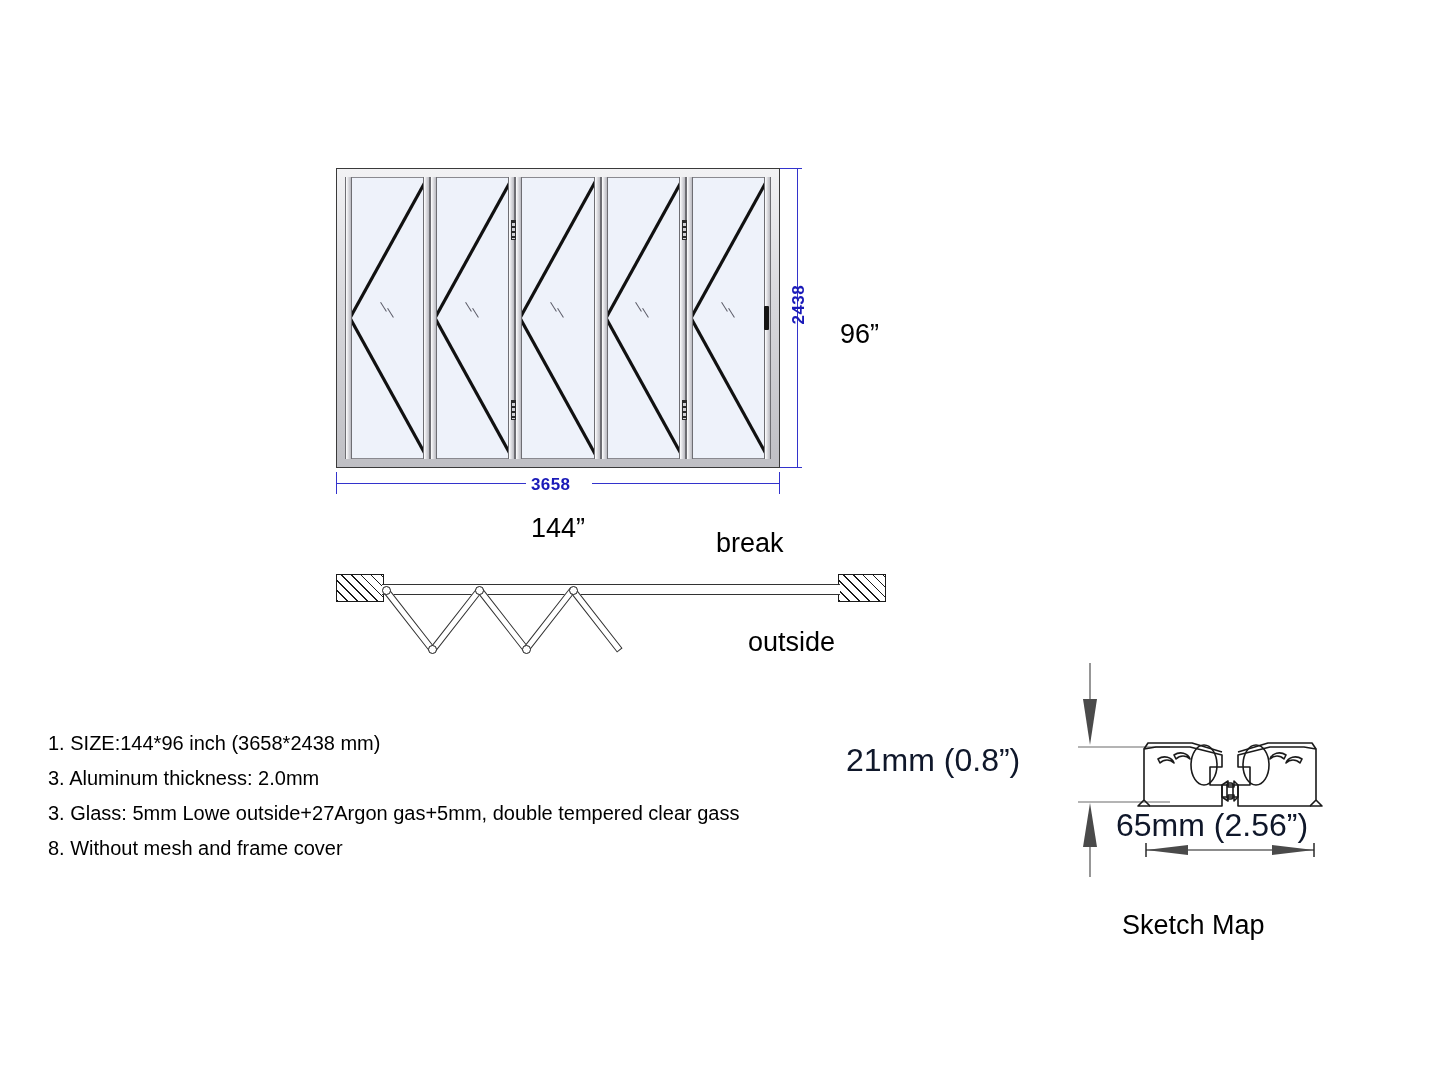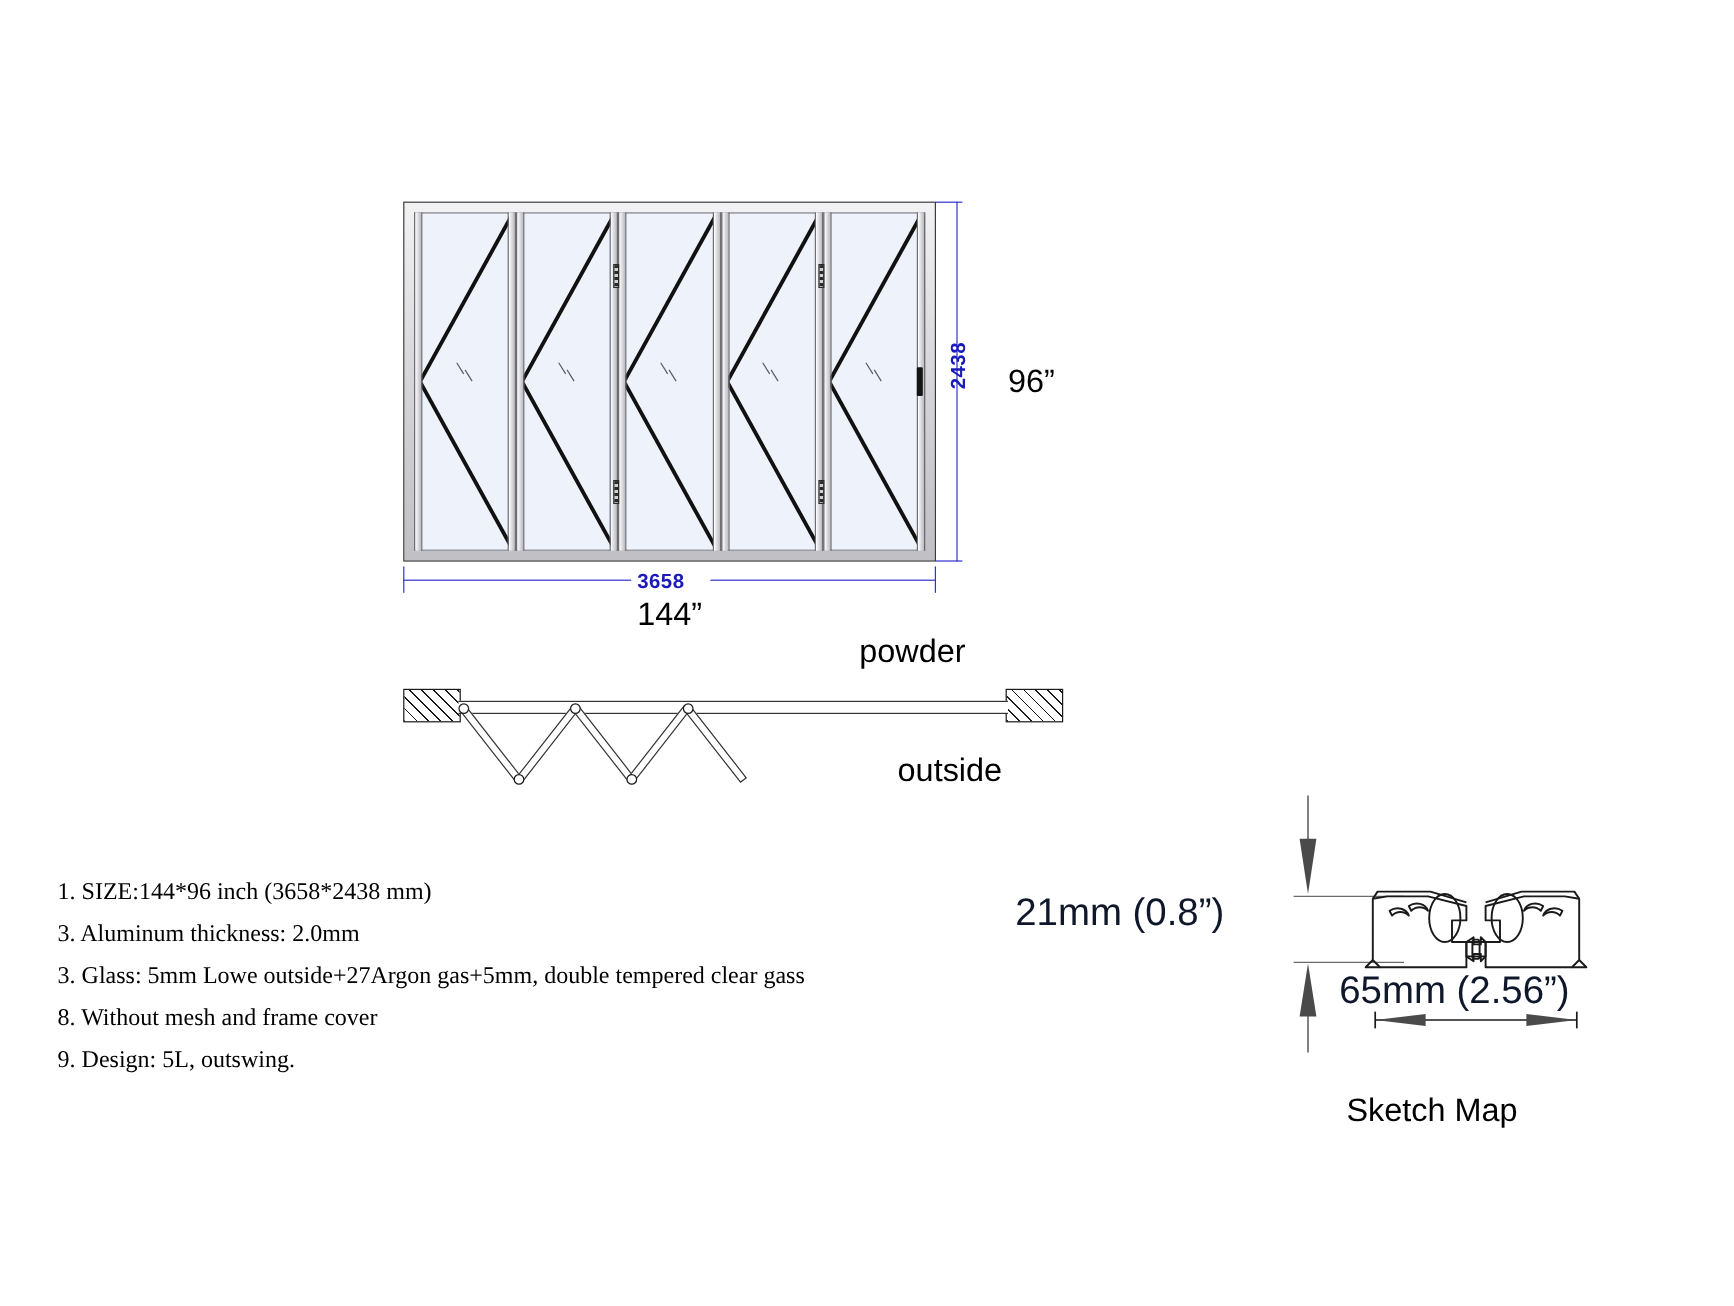--- a/index.html
+++ b/index.html
@@ -27,38 +27,38 @@
       background:repeating-linear-gradient(180deg,#2a2a2a 0 2px,#cfcfd4 2px 5px);
       border:1px solid #2a2a2a;box-sizing:border-box;}
   .handle{position:absolute;width:5px;height:24px;background:#141414;border-radius:1px;}
   .sparkle{position:absolute;}
   .sparkle i{position:absolute;display:block;width:11px;height:1px;background:#5a5a66;
       transform:rotate(58deg);transform-origin:0 0;}
 
   
   .dimtxt{color:#1a1ab8;font-weight:bold;font-size:17px;letter-spacing:.4px;}
   .dimtxt.vert{writing-mode:vertical-rl;transform:rotate(180deg);}
-  .inchtxt{color:#000;font-size:27px;}
+  .inchtxt{color:#000;font-size:27px;margin-top:16px;}
 
   
   #plan{left:330px;top:560px;width:560px;height:110px;}
   .wallblk{position:absolute;width:48px;height:28px;border:1.5px solid #1a1a1a;
       background:repeating-linear-gradient(45deg,#1a1a1a 0 1px,#ffffff 1px 7px);
       box-sizing:border-box;}
   .leaf{position:absolute;height:7px;border:1.3px solid #333;background:#fff;
       box-sizing:border-box;transform-origin:0 50%;}
   .pivot{position:absolute;width:9px;height:9px;border-radius:50%;
       border:1.4px solid #1a1a1a;background:#fff;box-sizing:border-box;}
 
   .bigtxt{font-size:27px;color:#000;}
 
   
   #specs{left:48px;top:726px;width:860px;}
   #specs li{font-size:20px;line-height:35px;list-style:none;white-space:nowrap;}
-  #specs ol{margin:0;padding:0;font-family:Liberation Serif, serif;}
+  #specs ol{margin:0;padding:0;}
 
   
   #sketch{left:1070px;top:655px;width:360px;height:300px;}
   .svgbox{position:absolute;left:0;top:0;}
   .sk-label{font-size:32px;color:#0f172a;white-space:nowrap;}
   .sk-title{font-size:27px;color:#000;}
 </style>
 </head>
 <body>
 
@@ -145,21 +145,21 @@
 <div class="abs dimtxt vert" style="left:789px;top:285px;">2438</div>
 <div class="abs inchtxt" style="left:840px;top:303px;">96”</div>
 
 <div class="abs" style="left:336px;top:483px;width:444px;height:1.4px;background:#3333cc;"></div>
 <div class="abs" style="left:336px;top:472px;width:1.4px;height:22px;background:#3333cc;"></div>
 <div class="abs" style="left:779px;top:472px;width:1.4px;height:22px;background:#3333cc;"></div>
 <div class="abs" style="left:526px;top:474px;width:66px;height:19px;background:#fff;"></div>
 <div class="abs dimtxt" style="left:531px;top:475px;">3658</div>
 <div class="abs inchtxt" style="left:531px;top:497px;">144”</div>
 
-<div class="abs bigtxt" style="left:716px;top:528px;">powder</div>
+<div class="abs bigtxt" style="left:716px;top:528px;">break</div>
 <div class="abs bigtxt" style="left:748px;top:627px;">outside</div>
 
 <div class="abs" id="plan">
   <div class="wallblk" style="left:6px;top:14px;"></div>
   <div class="wallblk" style="left:508px;top:14px;"></div>
 
   <div class="abs" style="left:52px;top:24px;width:458px;height:11px;border-top:1.3px solid #333;border-bottom:1.3px solid #333;box-sizing:border-box;background:#fff;"></div>
   <div id="leaves">
       <div class="leaf" style="left: 56px; top: 26.5px; width: 76px; transform: rotate(52deg);"></div>
       <div class="leaf" style="left: 102.79px; top: 86.3888px; width: 76px; transform: rotate(-52deg);"></div>
@@ -173,21 +173,20 @@
       <div class="pivot" style="left: 238.661px; top: 25.5px;"></div>
     </div>
 </div>
 
 <div class="abs" id="specs">
   <ol id="spec-list">
       <li>1. SIZE:144*96 inch (3658*2438 mm)</li>
       <li>3. Aluminum thickness: 2.0mm</li>
       <li>3. Glass: 5mm Lowe outside+27Argon gas+5mm, double tempered clear gass</li>
       <li>8. Without mesh and frame cover</li>
-      <li>9. Design: 5L, outswing.</li>
     </ol>
 </div>
 
 <div class="abs" id="sketch">
   <svg class="svgbox" width="360" height="300" viewBox="0 0 360 300">
 
     <line x1="8" y1="92" x2="100" y2="92" stroke="#6a6a6a" stroke-width="1.2"></line>
     <line x1="8" y1="147" x2="100" y2="147" stroke="#6a6a6a" stroke-width="1.2"></line>
 
     <line x1="20" y1="8" x2="20" y2="78" stroke="#6a6a6a" stroke-width="1.4"></line>

